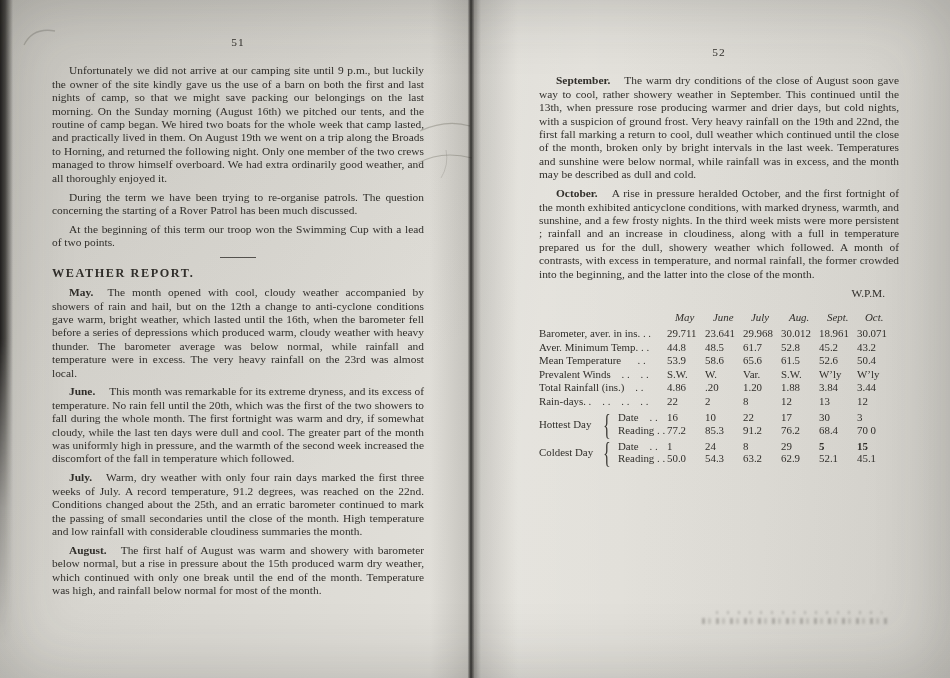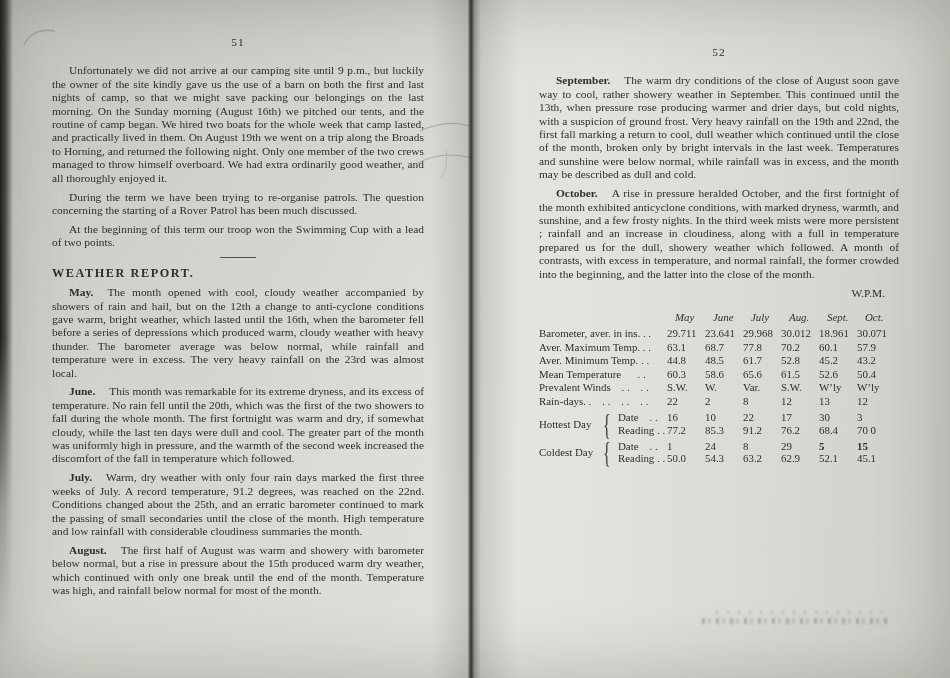--- a/index.html
+++ b/index.html
@@ -98,54 +98,54 @@
       <div class="trow">
         <span class="tlabel">Barometer, aver. in ins. . .</span>
         <span class="tcell">29.711</span>
         <span class="tcell">23.641</span>
         <span class="tcell">29.968</span>
         <span class="tcell">30.012</span>
         <span class="tcell">18.961</span>
         <span class="tcell">30.071</span>
       </div>
       <div class="trow">
-        <span class="tlabel">Aver. Maximum Temp. . .</span>
-        <span class="tcell">63.1</span>
-        <span class="tcell">68.7</span>
-        <span class="tcell">77.8</span>
-        <span class="tcell">70.2</span>
-        <span class="tcell">60.1</span>
-        <span class="tcell">57.9</span>
-      </div>
-      <div class="trow">
         <span class="tlabel">Aver. Minimum Temp. . .</span>
         <span class="tcell">44.8</span>
         <span class="tcell">48.5</span>
         <span class="tcell">61.7</span>
         <span class="tcell">52.8</span>
         <span class="tcell">45.2</span>
         <span class="tcell">43.2</span>
       </div>
       <div class="trow">
         <span class="tlabel">Mean Temperature   . .</span>
-        <span class="tcell">60.3</span>
+        <span class="tcell">53.9</span>
         <span class="tcell">58.6</span>
         <span class="tcell">65.6</span>
         <span class="tcell">61.5</span>
         <span class="tcell">52.6</span>
         <span class="tcell">50.4</span>
       </div>
       <div class="trow">
         <span class="tlabel">Prevalent Winds  . .  . .</span>
         <span class="tcell">S.W.</span>
         <span class="tcell">W.</span>
         <span class="tcell">Var.</span>
         <span class="tcell">S.W.</span>
         <span class="tcell">W’ly</span>
         <span class="tcell">W’ly</span>
+      </div>
+      <div class="trow">
+        <span class="tlabel">Total Rainfall (ins.)  . .</span>
+        <span class="tcell">4.86</span>
+        <span class="tcell">.20</span>
+        <span class="tcell">1.20</span>
+        <span class="tcell">1.88</span>
+        <span class="tcell">3.84</span>
+        <span class="tcell">3.44</span>
       </div>
       <div class="trow">
         <span class="tlabel">Rain-days. .  . .  . .  . .</span>
         <span class="tcell">22</span>
         <span class="tcell">2</span>
         <span class="tcell">8</span>
         <span class="tcell">12</span>
         <span class="tcell">13</span>
         <span class="tcell">12</span>
       </div>

